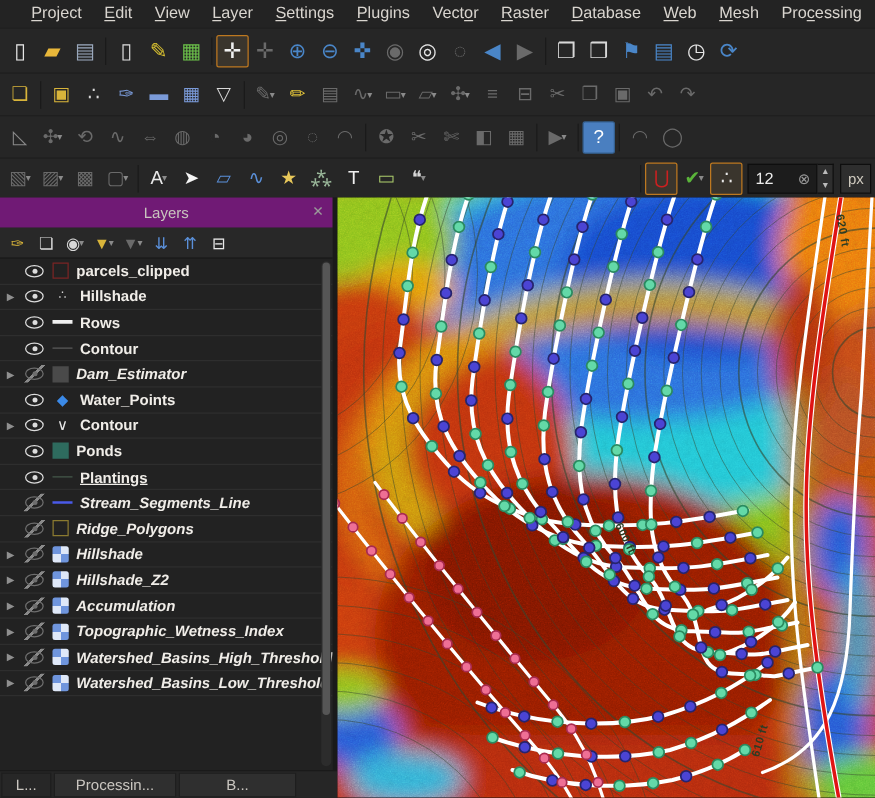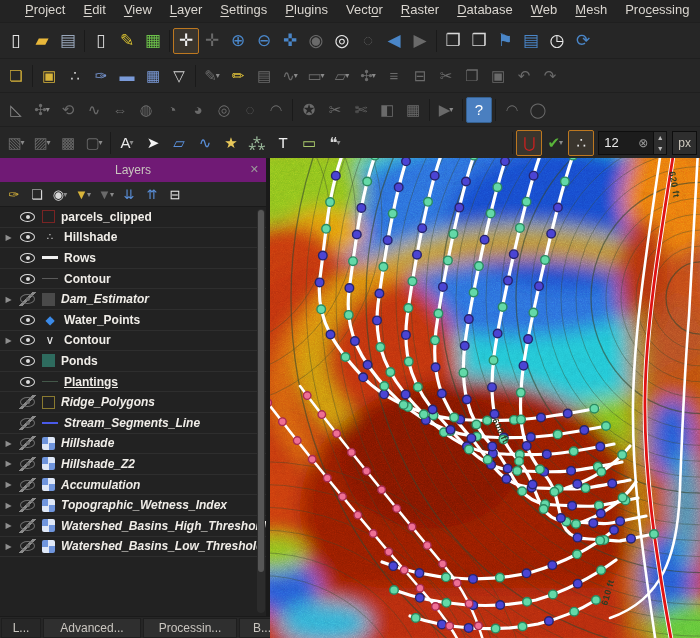--- a/index.html
+++ b/index.html
@@ -473,28 +473,28 @@
       </div>
       <div class="lrow sel">
         <span class="exp"></span>
         <span class="eye"></span>
         <span class="sym line" style="background: rgb(68, 88, 74); height: 1px;"></span>
         <span class="lname u">Plantings</span>
       </div>
       <div class="lrow">
         <span class="exp"></span>
         <span class="eye off"></span>
+        <span class="sym line" style="background: rgb(74, 90, 232); height: 2px;"></span>
+        <span class="lname i">Stream_Segments_Line</span>
+      </div>
+      <div class="lrow">
+        <span class="exp"></span>
+        <span class="eye off"></span>
         <span class="sym rect-outline" style="border: 1px solid rgb(138, 122, 48);"></span>
         <span class="lname i">Ridge_Polygons</span>
-      </div>
-      <div class="lrow">
-        <span class="exp"></span>
-        <span class="eye off"></span>
-        <span class="sym line" style="background: rgb(74, 90, 232); height: 2px;"></span>
-        <span class="lname i">Stream_Segments_Line</span>
       </div>
       <div class="lrow">
         <span class="exp">▶</span>
         <span class="eye off"></span>
         <span class="sym raster"></span>
         <span class="lname i">Hillshade</span>
       </div>
       <div class="lrow">
         <span class="exp">▶</span>
         <span class="eye off"></span>
@@ -523,21 +523,20 @@
         <span class="exp">▶</span>
         <span class="eye off"></span>
         <span class="sym raster"></span>
         <span class="lname i">Watershed_Basins_Low_Threshold</span>
       </div>
     </div>
 </div>
 
 <div id="docktabs">
     <div class="dtab active">L...</div>
-    <div class="dtab">Advanced...</div>
     <div class="dtab">Processin...</div>
     <div class="dtab">B...</div>
   </div>
 
 <div id="map">
 <svg id="mapsvg" width="430" height="480" viewBox="0 0 430 480" xmlns="http://www.w3.org/2000/svg">
   <defs>
     <filter id="bl" x="-20%" y="-20%" width="140%" height="140%">
           <feGaussianBlur stdDeviation="9"></feGaussianBlur>
         </filter>

